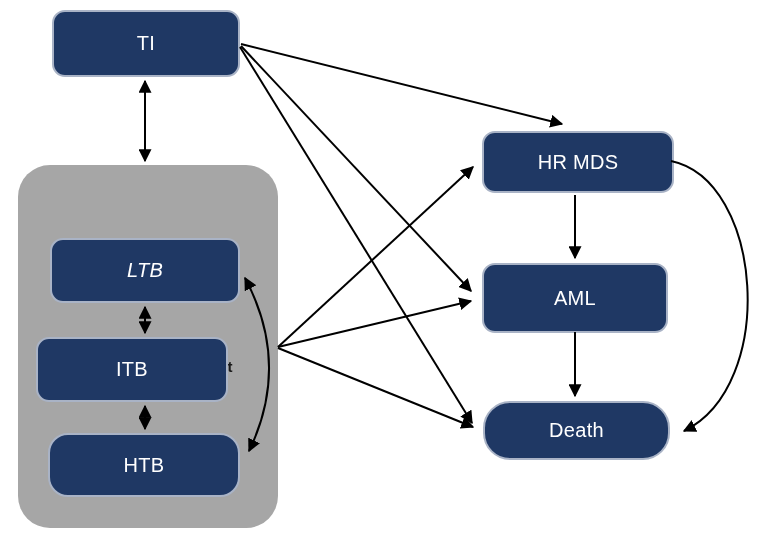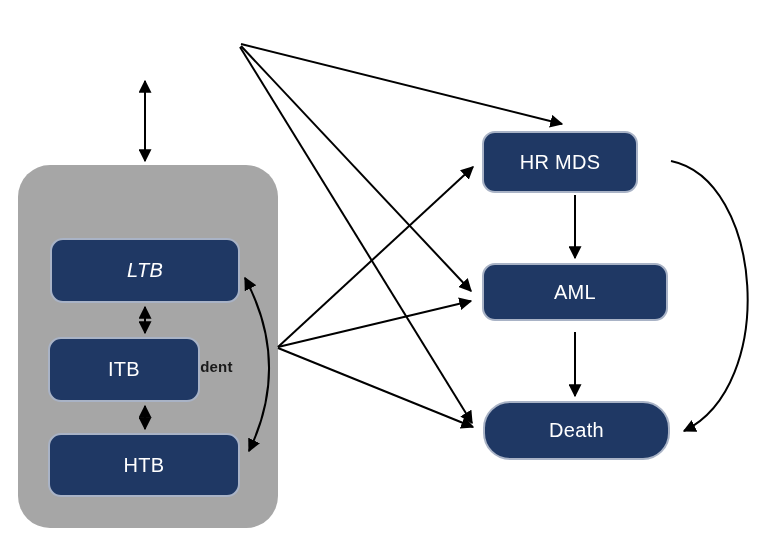--- a/index.html
+++ b/index.html
@@ -45,24 +45,24 @@
     justify-content: center;
     color: var(--node-text);
     font-size: 20px;
     letter-spacing: 0.3px;
   }
   
   .n-ti    { left: 52px;  top: 10px;  width: 188px; height: 67px; }
   .g-td    { left: 18px;  top: 165px; width: 260px; height: 363px; }
   .g-td-label { top: 193px; }
   .n-ltb   { left: 50px;  top: 238px; width: 190px; height: 65px; font-style: italic; }
-  .n-itb   { left: 48px;  top: 337px; width: 152px; height: 65px; }
-  .n-htb   { left: 48px;  top: 433px; width: 192px; height: 64px; }
-  .n-hrmds { left: 482px; top: 131px; width: 156px; height: 62px; text-align: right; }
-  .n-aml   { left: 482px; top: 263px; width: 186px; height: 58px; }
+  .n-itb   { left: 36px;  top: 337px; width: 192px; height: 65px; }
+  .n-htb   { left: 48px;  top: 433px; width: 192px; height: 64px; border-radius: 20px; }
+  .n-hrmds { left: 482px; top: 131px; width: 192px; height: 62px; text-align: right; }
+  .n-aml   { left: 482px; top: 263px; width: 186px; height: 70px; }
   .n-death { left: 483px; top: 401px; width: 187px; height: 59px; border-radius: 27px; }
   svg.arrows {
     position: absolute;
     left: 0; top: 0;
     width: 765px; height: 538px;
     pointer-events: none;
   }
   svg.arrows path, svg.arrows line {
     stroke: var(--arrow);
     stroke-width: 2;
@@ -72,20 +72,23 @@
 </style>
 </head>
 <body>
 
 <div class="canvas">
 
   <div class="group g-td">
     <div class="group-label g-td-label">Transfusion dependent</div>
   </div>
 
+  <div class="node n-ti">
+    <span>TI</span>
+  </div>
   <div class="node n-ltb">
     <span>LTB</span>
   </div>
   <div class="node n-itb">
     <span>ITB</span>
   </div>
   <div class="node n-htb">
     <span>HTB</span>
   </div>
   <div class="node n-hrmds">

